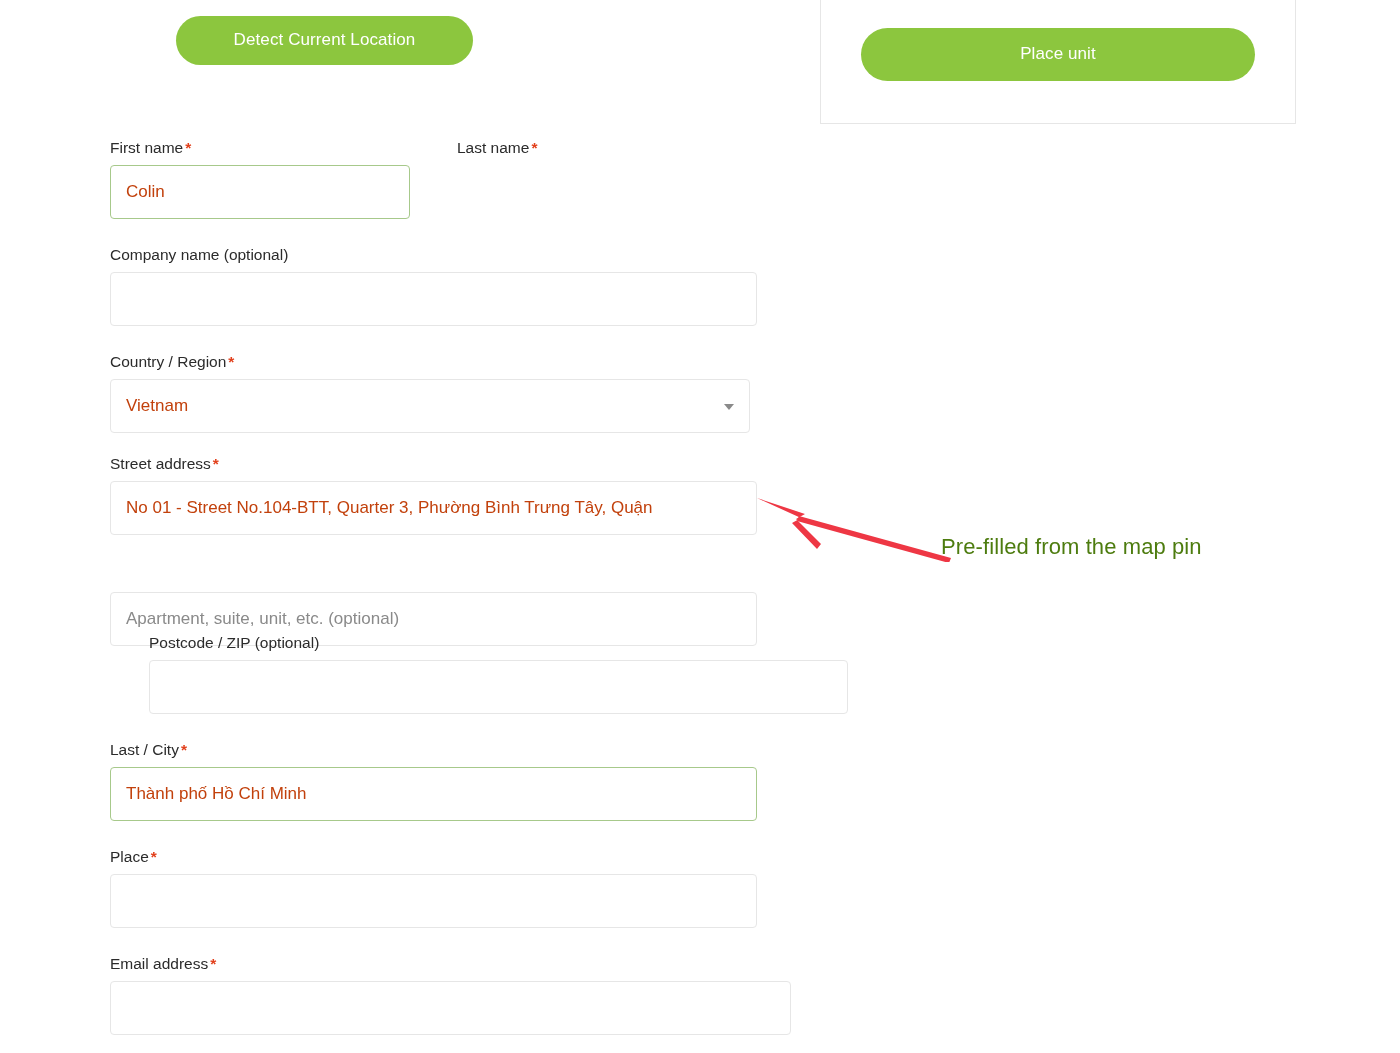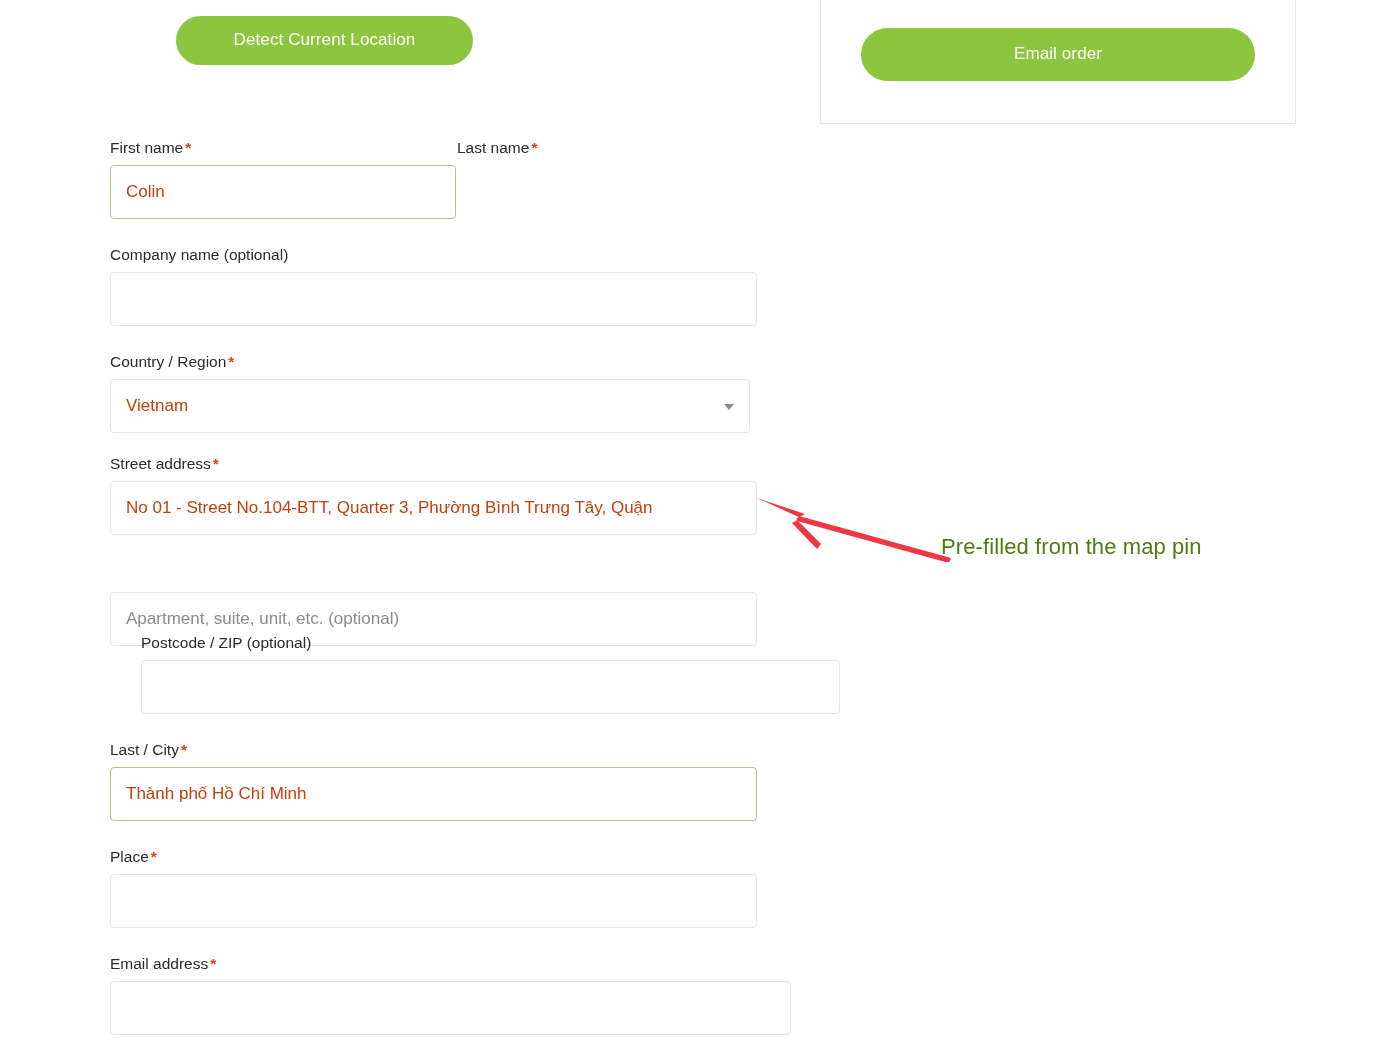--- a/index.html
+++ b/index.html
@@ -143,25 +143,25 @@
 <body>
 
 <div class="page">
 
   <div class="detect-btn-wrap">
     <button class="btn-green">Detect Current Location</button>
   </div>
 
   <div class="order-panel">
     <div class="place-order-wrap">
-      <button class="btn-green btn-place">Email order</button>
+      <button class="btn-green btn-place">Place unit</button>
     </div>
   </div>
 
-  <div class="field" style="left:110px; top:139px; width:346px;">
+  <div class="field" style="left:110px; top:139px; width:300px;">
     <div class="label"><span>First name</span><span class="req">*</span></div>
     <input class="control filled" type="text" value="Colin" style="">
   </div>
 
   <div class="field" style="left:457px; top:139px; width:300px;">
     <div class="label"><span>Last name</span><span class="req">*</span></div>
   </div>
 
   <div class="field" style="left:110px; top:246px; width:647px;">
     <div class="label">Company name (optional)</div>
@@ -178,21 +178,21 @@
 
   <div class="field" style="left:110px; top:455px; width:647px;">
     <div class="label"><span>Street address</span><span class="req">*</span></div>
     <input class="control" type="text" value="No 01 - Street No.104-BTT, Quarter 3, Phường Bình Trưng Tây, Quận" style="">
   </div>
 
   <div class="field" style="left:110px; top:556px; width:647px;margin-top:36px;">
     <input class="control" type="text" placeholder="Apartment, suite, unit, etc. (optional)" style="">
   </div>
 
-  <div class="field" style="left:112px; top:634px; width:728px;padding-left:29px;">
+  <div class="field" style="left:120px; top:634px; width:728px;padding-left:29px;">
     <div class="label">Postcode / ZIP (optional)</div>
     <input class="control" type="text" value="" style="">
   </div>
 
   <div class="field" style="left:110px; top:741px; width:647px;">
     <div class="label"><span>Last / City</span><span class="req">*</span></div>
     <input class="control filled" type="text" value="Thành phố Hồ Chí Minh" style="">
   </div>
 
   <div class="field" style="left:110px; top:848px; width:647px;">

